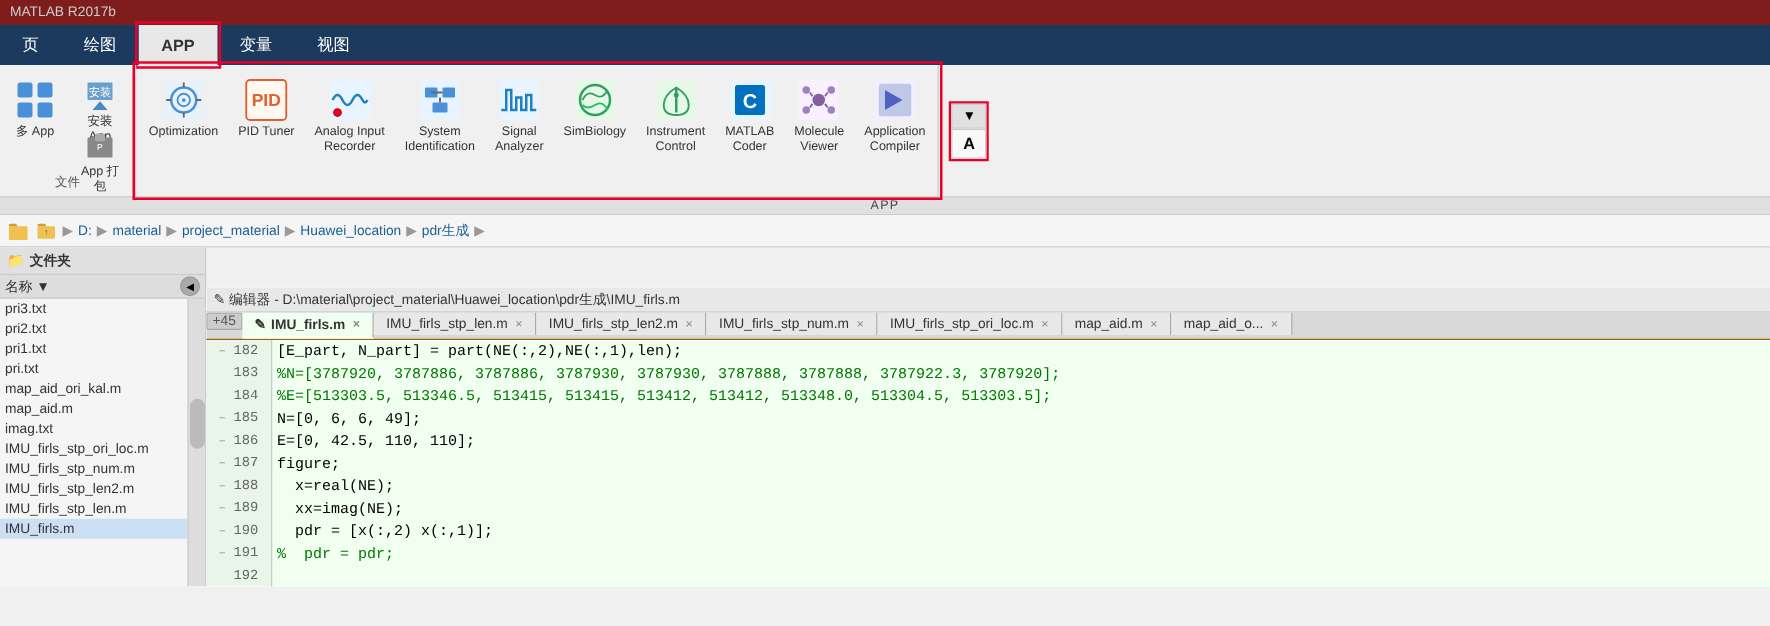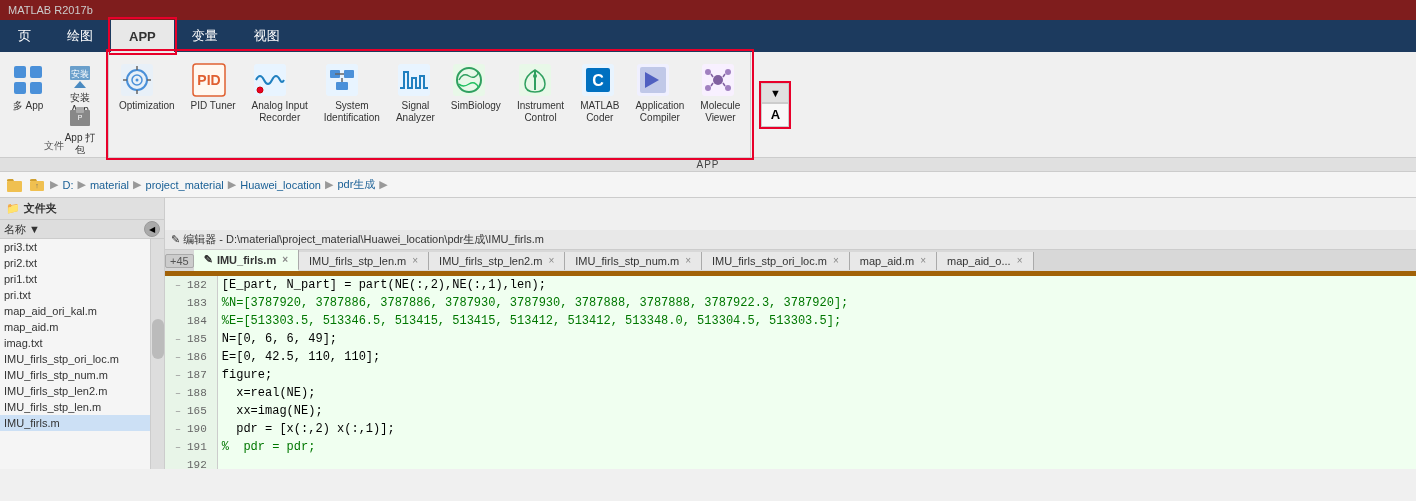--- a/index.html
+++ b/index.html
@@ -64,20 +64,21 @@
       position: absolute;
       bottom: 4px;
       left: 0; right: 0;
       text-align: center;
       font-size: 10px;
       color: #555;
     }
     .ribbon-btn {
       display: flex;
       flex-direction: column;
+      align-items: center;
       justify-content: flex-start;
       padding: 4px 6px;
       cursor: pointer;
       border-radius: 3px;
       min-width: 48px;
       text-align: center;
       background: transparent;
       border: none;
       font-size: 10px;
       color: #333;
@@ -188,23 +189,23 @@
       border-bottom: 1px solid #ccc;
       padding: 2px 6px;
       font-size: 11px;
       color: #333;
       white-space: nowrap;
       overflow: hidden;
     }
     .editor-tabs {
       display: flex;
       background: #d8d8d8;
-      border-bottom: 5px solid #a16207;
+      border-bottom: 1px solid #a16207;
       overflow: hidden;
-      align-items: center;
+      align-items: flex-start;
     }
     .tab-btn-left {
       background: #ccc;
       border: 1px solid #aaa;
       border-radius: 2px;
       padding: 0 4px;
       cursor: pointer;
       font-size: 11px;
       display: flex;
       align-items: center;
@@ -465,49 +466,49 @@
 
       <button class="ribbon-btn">
         <div class="icon-wrap">
           <svg width="36" height="36" viewBox="0 0 36 36">
             <rect x="2" y="2" width="32" height="32" fill="#e8f4ff" rx="3"></rect>
             <rect x="6" y="6" width="24" height="24" fill="#0070c0" rx="2"></rect>
             <text x="18" y="24" text-anchor="middle" font-size="16" font-weight="bold" fill="white">C</text>
           </svg>
         </div>
         <span class="btn-label">MATLAB<br>Coder</span>
-      </button>
-
-      <button class="ribbon-btn">
-        <div class="icon-wrap">
-          <svg width="36" height="36" viewBox="0 0 36 36">
-            <rect x="2" y="2" width="32" height="32" fill="#f0f0ff" rx="3"></rect>
-            <rect x="5" y="5" width="26" height="26" fill="#c0c8e8" rx="2"></rect>
-            <polygon points="10,26 10,10 24,18" fill="#5060c0"></polygon>
-          </svg>
-        </div>
-        <span class="btn-label">Application<br>Compiler</span>
       </button>
 
       <button class="ribbon-btn">
         <div class="icon-wrap">
           <svg width="36" height="36" viewBox="0 0 36 36">
             <rect x="2" y="2" width="32" height="32" fill="#f8f0ff" rx="3"></rect>
             <circle cx="18" cy="18" r="5" fill="#8060a0"></circle>
             <circle cx="8" cy="10" r="3" fill="#a080c0"></circle>
             <circle cx="28" cy="10" r="3" fill="#a080c0"></circle>
             <circle cx="8" cy="26" r="3" fill="#a080c0"></circle>
             <circle cx="28" cy="26" r="3" fill="#a080c0"></circle>
             <line x1="13" y1="15" x2="11" y2="12" stroke="#8060a0" stroke-width="1.5"></line>
             <line x1="23" y1="15" x2="25" y2="12" stroke="#8060a0" stroke-width="1.5"></line>
             <line x1="13" y1="21" x2="11" y2="24" stroke="#8060a0" stroke-width="1.5"></line>
             <line x1="23" y1="21" x2="25" y2="24" stroke="#8060a0" stroke-width="1.5"></line>
           </svg>
         </div>
         <span class="btn-label">Molecule<br>Viewer</span>
+      </button>
+
+      <button class="ribbon-btn">
+        <div class="icon-wrap">
+          <svg width="36" height="36" viewBox="0 0 36 36">
+            <rect x="2" y="2" width="32" height="32" fill="#f0f0ff" rx="3"></rect>
+            <rect x="5" y="5" width="26" height="26" fill="#c0c8e8" rx="2"></rect>
+            <polygon points="10,26 10,10 24,18" fill="#5060c0"></polygon>
+          </svg>
+        </div>
+        <span class="btn-label">Application<br>Compiler</span>
       </button>
     </div>
 
     <div style="display:flex;flex-direction:column;justify-content:center;padding:4px;">
       <div class="ribbon-far-right">
         <button class="ribbon-dropdown-btn">
           <span>▼</span>
         </button>
         <button class="ribbon-A-btn">
           <span>A</span>
@@ -645,21 +646,21 @@
         <div class="line-num-row">
             <span class="line-indicator">–</span>
             <span>187</span>
           </div>
         <div class="line-num-row">
             <span class="line-indicator">–</span>
             <span>188</span>
           </div>
         <div class="line-num-row">
             <span class="line-indicator">–</span>
-            <span>165</span>
+            <span>189</span>
           </div>
         <div class="line-num-row">
             <span class="line-indicator">–</span>
             <span>190</span>
           </div>
         <div class="line-num-row">
             <span class="line-indicator">–</span>
             <span>191</span>
           </div>
         <div class="line-num-row">

